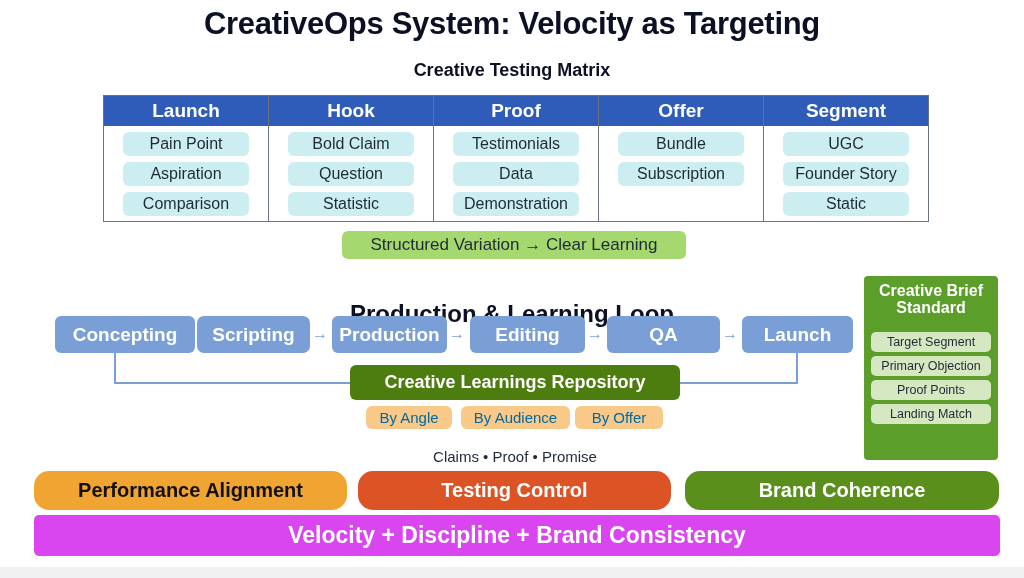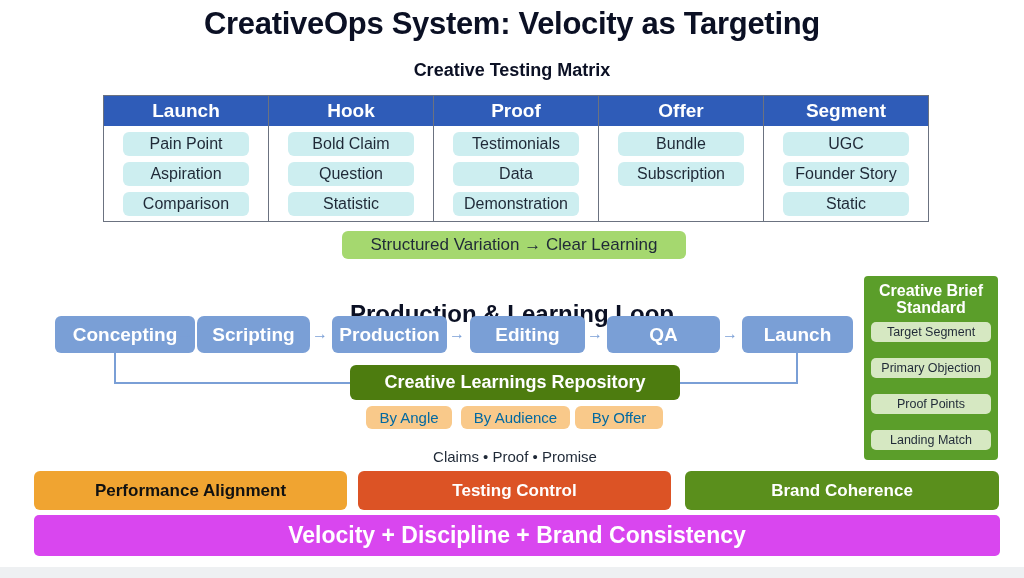--- a/index.html
+++ b/index.html
@@ -15,24 +15,24 @@
   .mcell{width:126px;height:24px;line-height:24px;background:#cdeef0;border-radius:6px;text-align:center;font-size:16px;color:#1f2937;}
   .tagline{left:342px;top:231px;width:344px;height:28px;line-height:28px;background:#a5d86f;border-radius:6px;text-align:center;font-size:17px;color:#1f2937;}
   .loop-title{left:0;width:1024px;top:280px;text-align:center;font-size:24px;font-weight:bold;color:#0b1024;margin-top:20px;}
   .step{top:316px;height:37px;line-height:37px;background:#7a9fd6;color:#fff;font-weight:bold;font-size:19px;text-align:center;border-radius:6px;}
   .arrow{top:326px;color:#7a9fd6;font-size:16px;line-height:16px;}
   .line{background:#7a9fd6;}
   .repo{left:350px;top:365px;width:330px;height:35px;line-height:35px;background:#4d7c0f;color:#fff;font-weight:bold;font-size:18px;text-align:center;border-radius:6px;}
   .pill{top:406px;height:23px;line-height:23px;background:#f9c98a;border-radius:6px;text-align:center;font-size:15px;color:#0369a1;}
   .brief{left:864px;top:276px;width:134px;height:184px;background:#5b9e2a;border-radius:4px;box-sizing:border-box;padding-top:6px;}
   .brief-title{color:#fff;font-weight:bold;font-size:16px;text-align:center;line-height:17px;}
-  .brief-items{display:flex;flex-direction:column;align-items:center;gap:16px;margin-top:6px;}
+  .brief-items{display:flex;flex-direction:column;align-items:center;gap:4px;margin-top:16px;}
   .brief-item{width:120px;height:20px;line-height:20px;background:#d6e8c2;border-radius:5px;text-align:center;font-size:12.5px;color:#1f2937;}
   .cpp{left:0;width:1030px;top:448px;text-align:center;font-size:15px;color:#1f2937;}
-  .pillar{top:471px;height:39px;line-height:39px;border-radius:6px;text-align:center;font-weight:bold;font-size:17px;}
+  .pillar{top:471px;height:39px;line-height:39px;border-radius:15px;text-align:center;font-weight:bold;font-size:20px;}
   .base{left:34px;top:515px;width:966px;height:41px;line-height:41px;background:#d946ef;border-radius:5px;text-align:center;color:#fff;font-weight:bold;font-size:23px;}
   .footer{left:0;top:567px;width:1024px;height:11px;background:#eef0f2;}
 </style>
 </head>
 <body>
 
 <div class="abs title">CreativeOps System: Velocity as Targeting</div>
 <div class="abs subtitle">Creative Testing Matrix</div>
 
 <div class="abs matrix">

